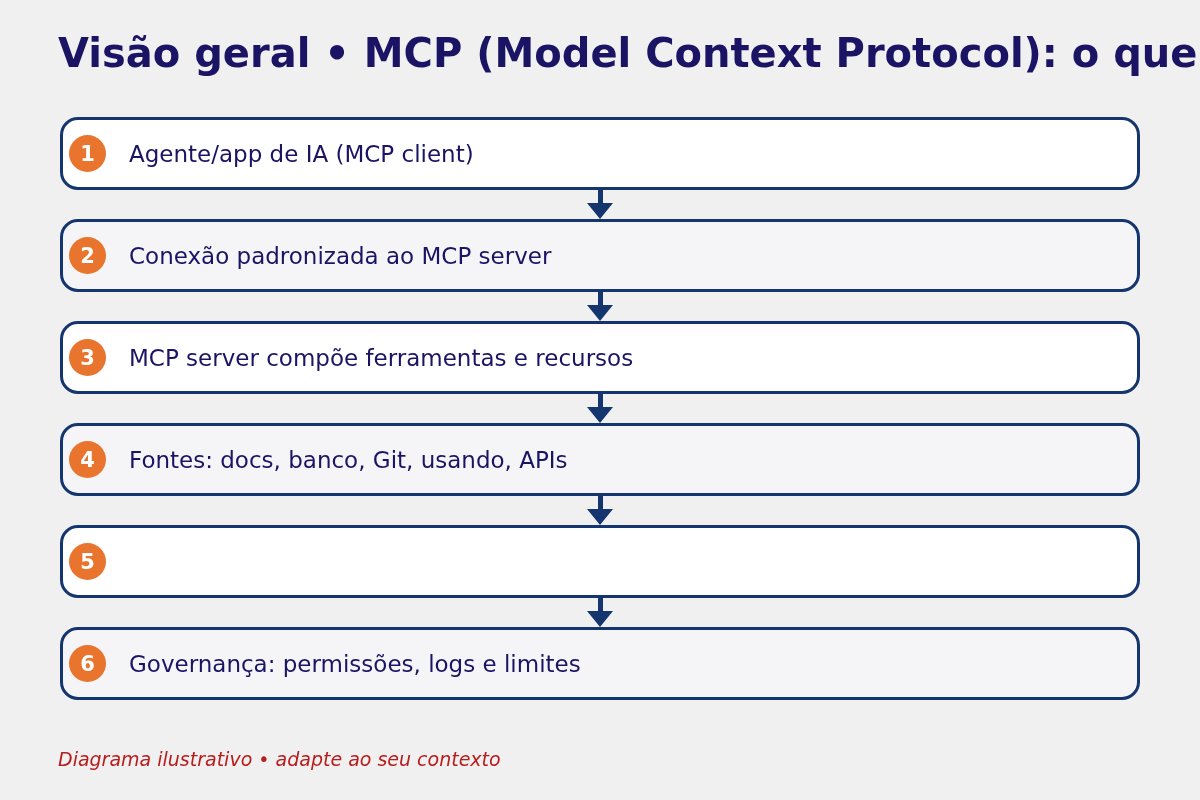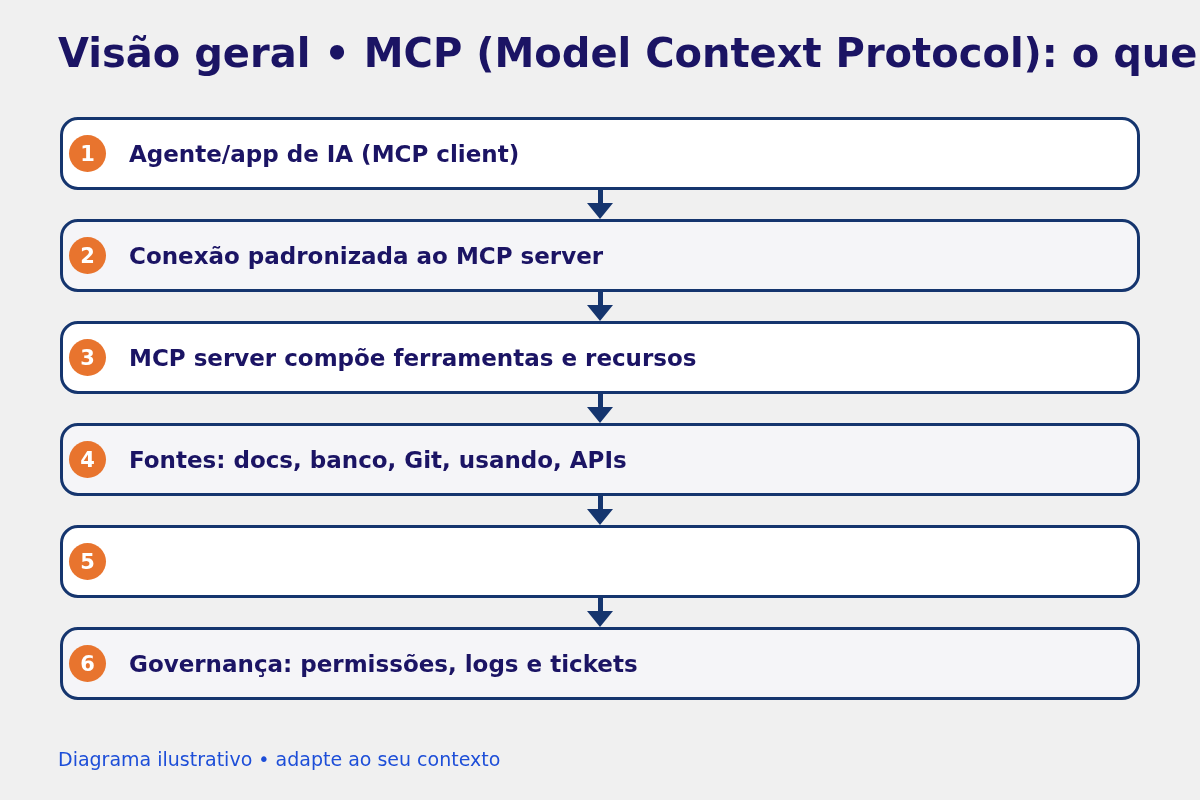--- a/index.html
+++ b/index.html
@@ -48,21 +48,21 @@
     font-size: 21px;
     font-weight: bold;
     display: flex;
     align-items: center;
     justify-content: center;
     flex: 0 0 auto;
   }
   .step-label {
     margin-left: 23px;
     font-size: 23px;
-    font-weight: bold;
+    font-weight: normal;
     color: #1b1464;
     white-space: nowrap;
     text-align: right;
   }
   .arrow {
     position: absolute;
     left: 600px;
     transform: translateX(-50%);
     display: flex;
     flex-direction: column;
@@ -79,22 +79,23 @@
     height: 0;
     border-left: 13px solid transparent;
     border-right: 13px solid transparent;
     border-top: 16px solid #15356e;
   }
   .footer-note {
     position: absolute;
     left: 58px;
     top: 748px;
     font-size: 19px;
-    color: #1d4ed8;
+    color: #b91c1c;
     white-space: nowrap;
+    font-style: italic;
   }
   
   #box-0 { top: 117px; }
   #box-1 { top: 219px; }
   #box-2 { top: 321px; }
   #box-3 { top: 423px; }
   #box-4 { top: 525px; }
   #box-5 { top: 627px; }
   #arrow-0 { top: 190px; }
   #arrow-1 { top: 292px; }
@@ -151,16 +152,16 @@
   <span class="step-badge">5</span>
 </div>
 
 <div id="arrow-4" class="arrow">
   <div class="arrow-stem"></div>
   <div class="arrow-head"></div>
 </div>
 
 <div id="box-5" class="step-box even">
   <span class="step-badge">6</span>
-  <span class="step-label">Governança: permissões, logs e tickets</span>
+  <span class="step-label">Governança: permissões, logs e limites</span>
 </div>
 
 <div class="footer-note">Diagrama ilustrativo • adapte ao seu contexto</div>
 
 </body></html>

